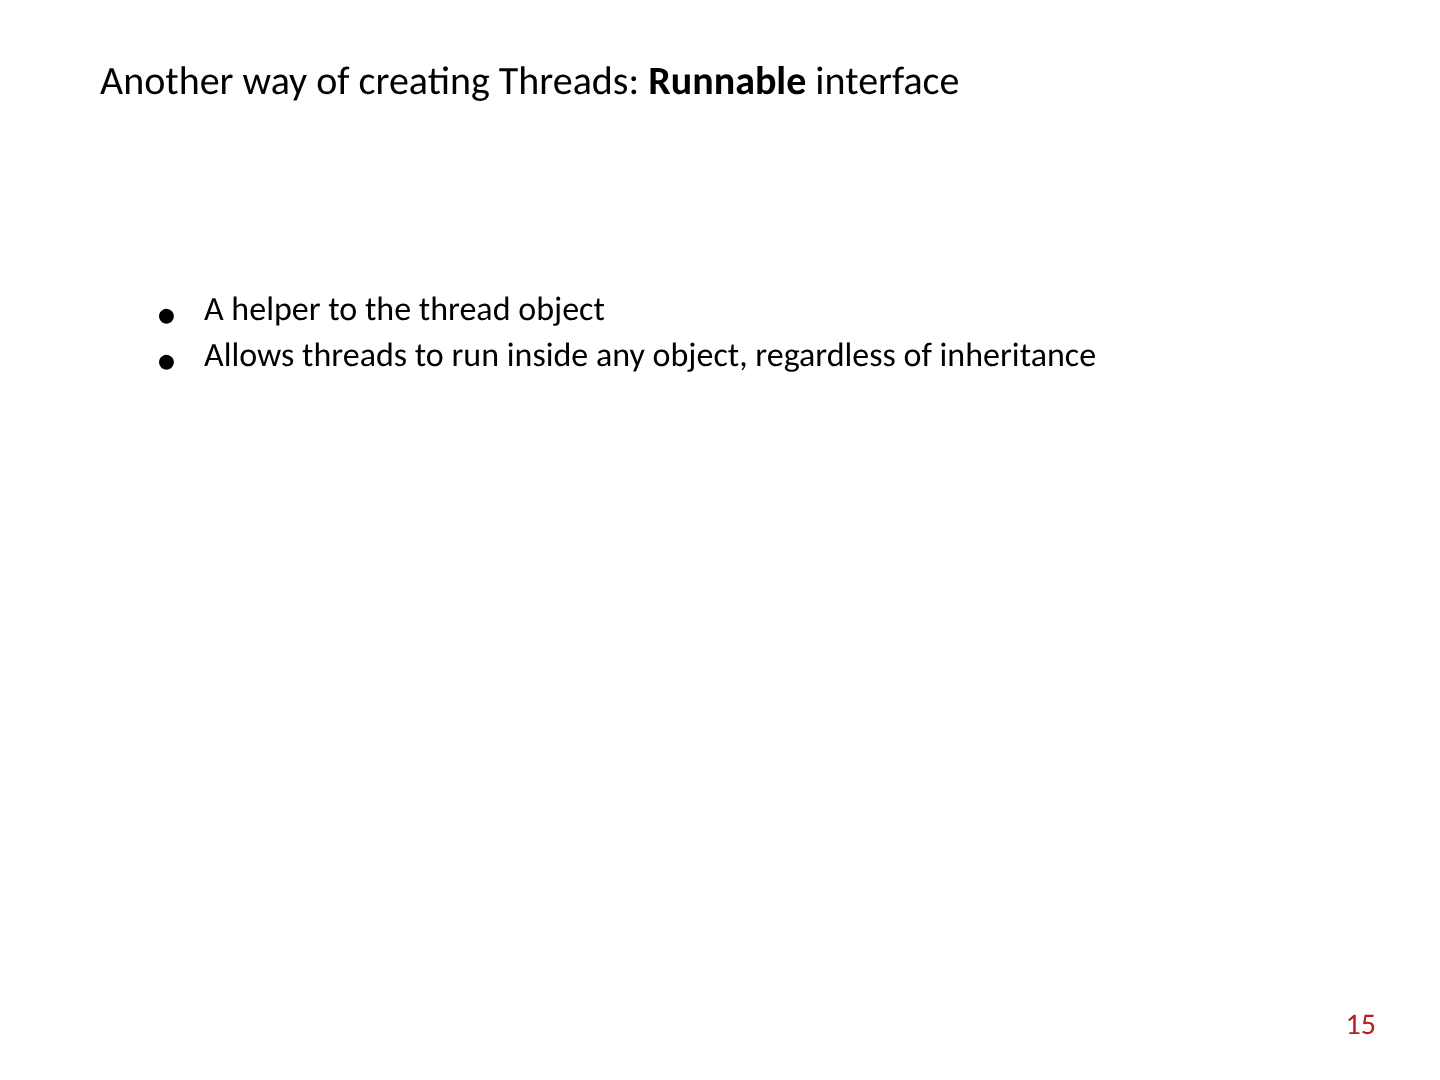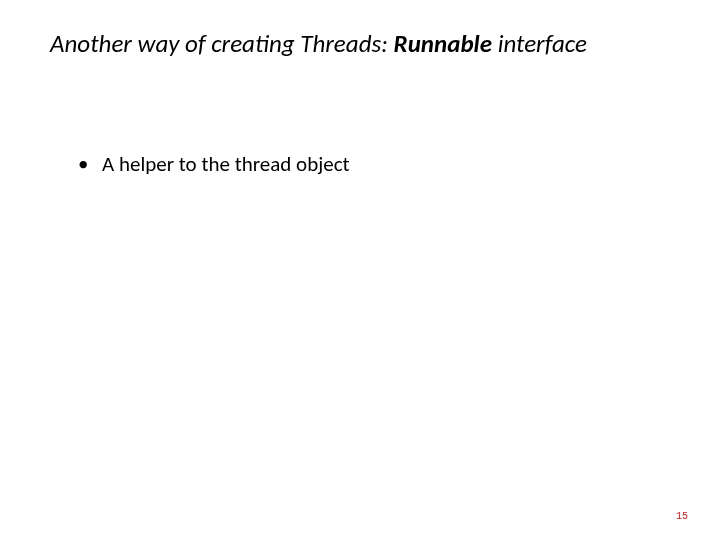--- a/index.html
+++ b/index.html
@@ -16,60 +16,59 @@
     position: relative;
     overflow: hidden;
   }
   .slide {
     width: 100%;
     height: 100%;
     padding: 28px 50px 0 50px;
     position: relative;
   }
   .title {
-    font-size: 25px;
+    font-size: 20px;
     font-weight: 400;
     line-height: 1.3;
     margin-bottom: 90px;
-    font-style: italic;
   }
   .title .bold {
     font-weight: 700;
   }
   .bullets {
     list-style: none;
     padding-left: 34px;
   }
   .bullets li {
     position: relative;
-    font-size: 21px;
+    font-size: 17px;
     line-height: 1.25;
     margin-bottom: 2px;
     padding-left: 18px;
   }
   .bullets li::before {
     content: "•";
     position: absolute;
     left: -6px;
     top: 0;
     font-size: 21px;
   }
   .page-number {
     position: absolute;
     bottom: 18px;
     right: 32px;
-    font-size: 10px;
+    font-size: 15px;
     color: #b91c1c;
-    font-family: Liberation Mono, monospace;
   }
 </style>
 </head>
 <body>
 
 <div class="slide">
   <h1 class="title">
     <span>Another way of creating Threads: </span><span class="bold">Runnable</span><span> interface</span>
   </h1>
   <ul class="bullets">
     <li>A helper to the thread object</li>
+    <li>Allows threads to run inside any object, regardless of inheritance</li>
   </ul>
   <div class="page-number">15</div>
 </div>
 
 </body></html>

